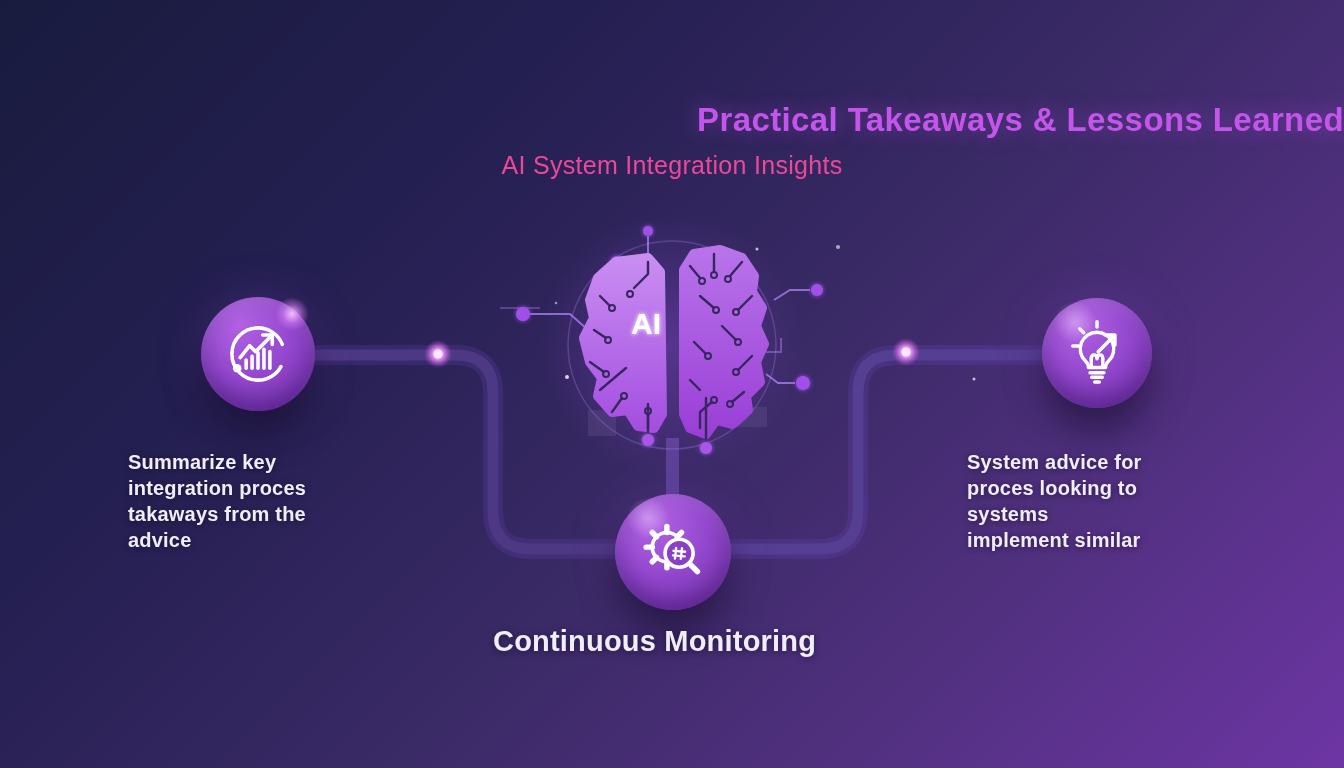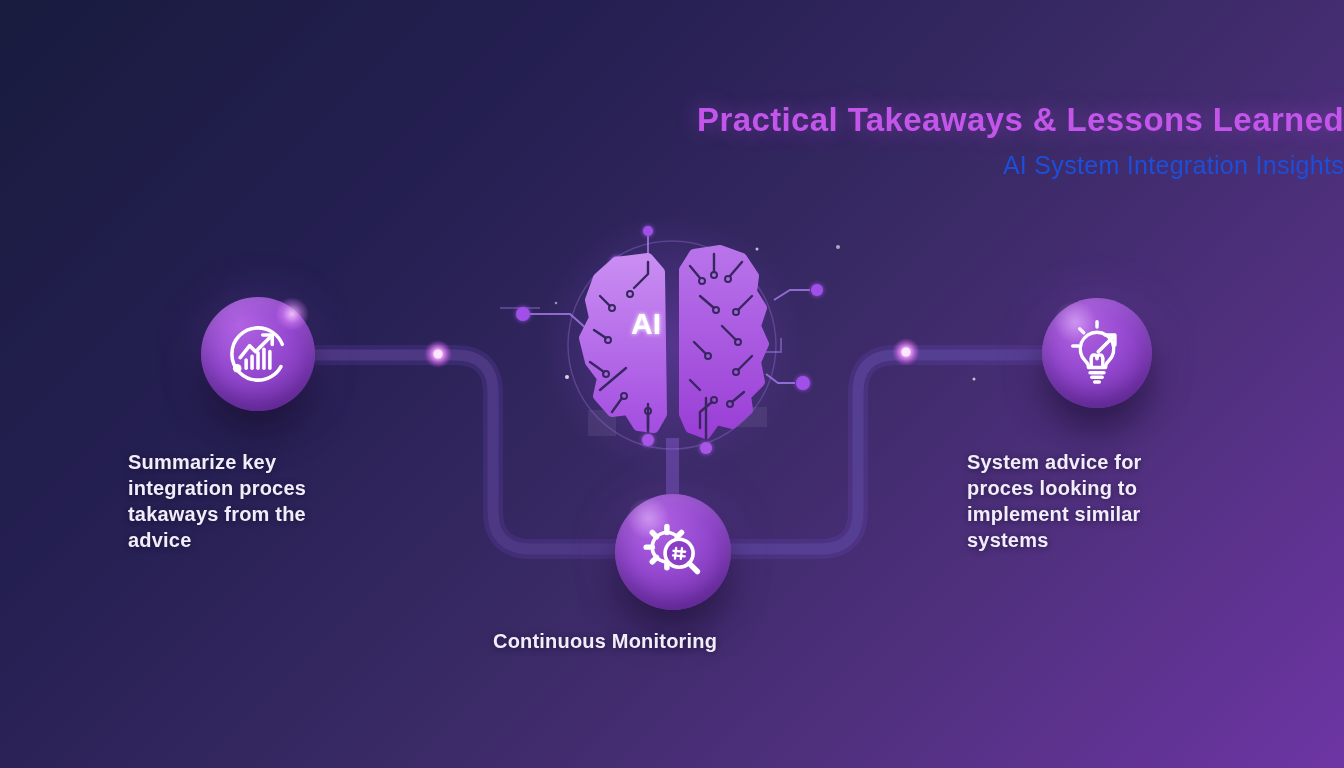--- a/index.html
+++ b/index.html
@@ -9,22 +9,22 @@
     background:linear-gradient(135deg,#191b3e 0%,#241f51 28%,#3a2a66 55%,#50307e 75%,#6d35a4 100%);
   }
   .abs{position:absolute;}
   
   .title{
     left:0;top:101px;width:100%;text-align:right;
     font-size:33px;font-weight:600;letter-spacing:.4px;color:#c355ea;
     text-shadow:0 0 22px rgba(195,85,234,.45);
   }
   .subtitle{
-    left:0;top:151px;width:100%;text-align:right;
-    font-size:25px;font-weight:400;letter-spacing:.3px;color:#1d4ed8;
+    left:0;top:151px;width:100%;text-align:center;
+    font-size:25px;font-weight:400;letter-spacing:.3px;color:#ec4899;
   }
   
   svg.diagram{left:0;top:0;}
   
   .node{
     border-radius:50%;
     background:radial-gradient(circle at 34% 24%,#b062e2 0%,#9448cf 46%,#7330a8 100%);
     box-shadow:0 22px 34px rgba(8,4,24,.5), 0 0 46px rgba(150,80,220,.28),
                inset 0 -10px 22px rgba(45,12,90,.45), inset 0 6px 14px rgba(255,255,255,.12);
     display:flex;align-items:center;justify-content:center;
@@ -39,21 +39,21 @@
     background:radial-gradient(circle,rgba(235,200,255,.5) 0%,rgba(235,200,255,0) 70%);}
   .node svg{display:block;}
   
   .caption{
     color:#f2edfa;font-weight:600;
     font-size:20px;line-height:26px;letter-spacing:.2px;
     text-shadow:0 1px 6px rgba(10,5,30,.5);
   }
   .caption-left{left:128px;top:449px;width:260px;}
   .caption-right{left:967px;top:449px;width:260px;}
-  .caption-bottom{left:493px;top:628px;width:360px;font-size:20px;}
+  .caption-bottom{left:493px;top:628px;width:360px;font-size:29px;}
 </style>
 </head>
 <body>
 
 <svg class="diagram abs" width="1344" height="768" viewBox="0 0 1344 768">
   <defs>
     <radialGradient id="glowDot" cx="50%" cy="50%" r="50%">
       <stop offset="0%" stop-color="#ffffff"></stop>
       <stop offset="30%" stop-color="#f0abfc"></stop>
       <stop offset="100%" stop-color="#d946ef" stop-opacity="0"></stop>
@@ -246,15 +246,15 @@
     <line x1="32" y1="5" x2="32" y2="9.5"></line>
     <line x1="17" y1="11" x2="20.5" y2="14.5"></line>
     <line x1="11" y1="26" x2="16" y2="26"></line>
     <line x1="33" y1="31" x2="47" y2="17"></line>
     <path d="M39 16.5 H47.5 V25"></path>
   </svg>
 </div>
 <div class="abs caption caption-right">
   <div>System advice for</div>
   <div>proces looking to</div>
+  <div>systems</div>
   <div>implement similar</div>
-  <div>systems</div>
 </div>
 
 </body></html>

